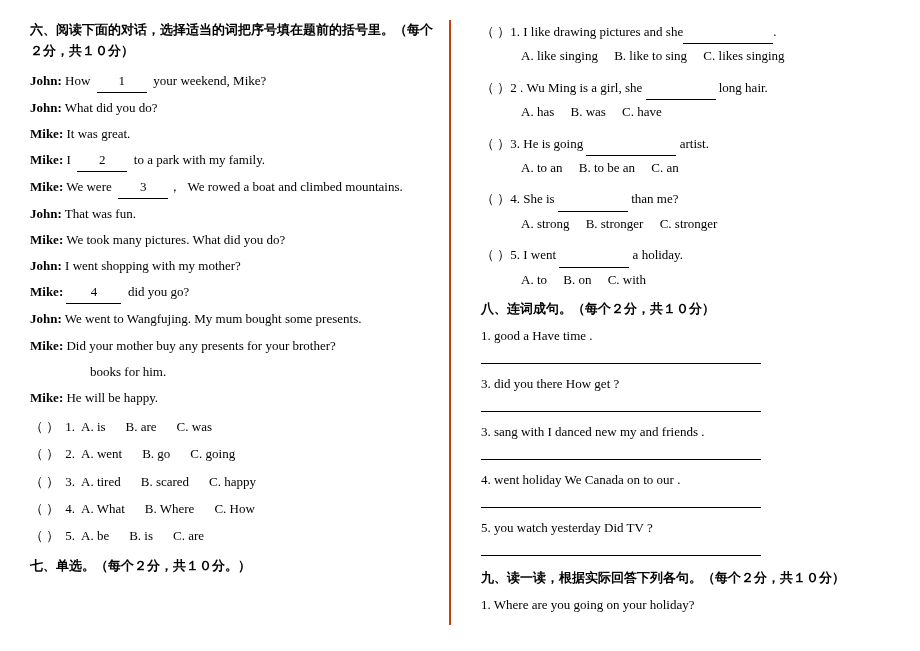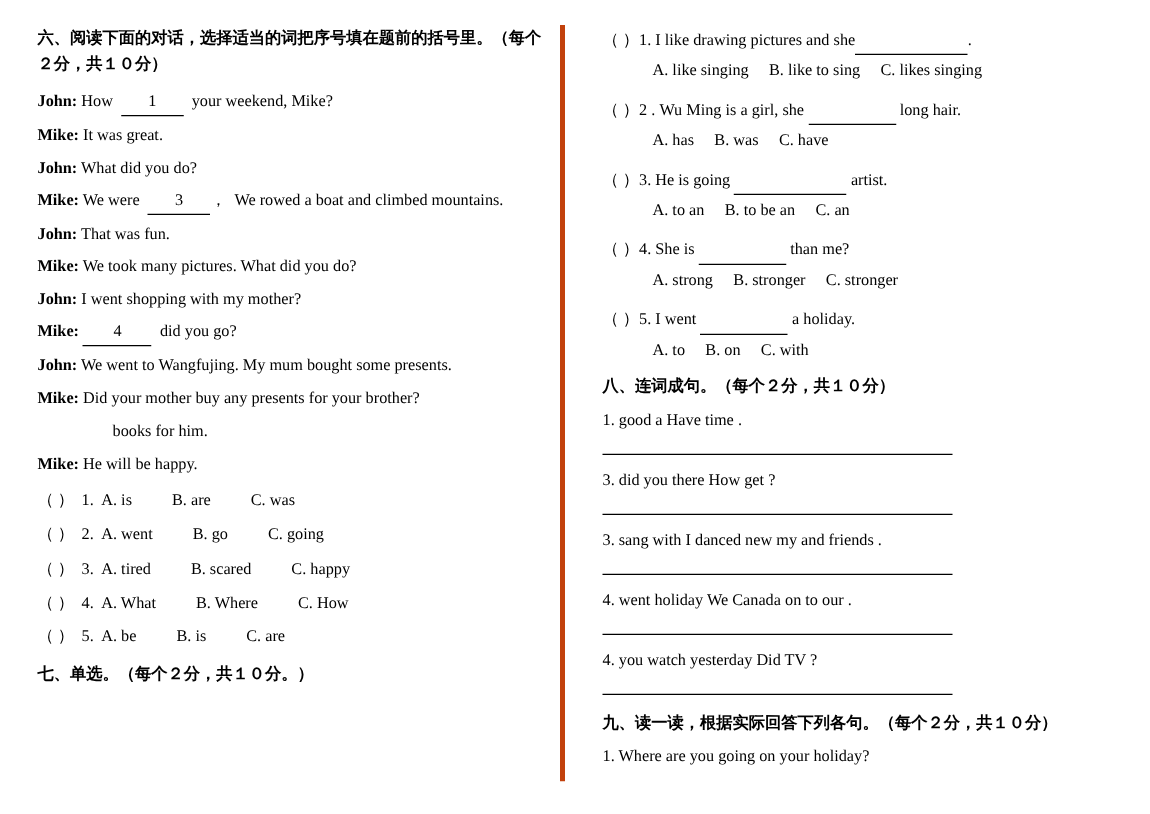--- a/index.html
+++ b/index.html
@@ -16,21 +16,21 @@
       min-height: 651px;
       padding: 20px 30px;
     }
     .page-container {
       display: flex;
       gap: 20px;
     }
     .left-column {
       flex: 1;
       padding-right: 10px;
-      border-right: 4px solid #c2410c;
+      border-right: 2px solid #c2410c;
     }
     .right-column {
       flex: 1;
       padding-left: 10px;
     }
     .section-title {
       font-weight: bold;
       margin-bottom: 8px;
       font-size: 13px;
       line-height: 1.6;
@@ -56,21 +56,21 @@
     }
     .choice-paren {
       margin-right: 6px;
       min-width: 20px;
     }
     .choice-num {
       margin-right: 6px;
     }
     .choice-options {
       display: flex;
-      gap: 32px;
+      gap: 20px;
     }
     .section-seven {
       margin-top: 8px;
     }
     
     .q-block {
       margin-bottom: 8px;
     }
     .q-line {
       font-size: 13px;
@@ -112,27 +112,30 @@
   <div class="left-column">
     <div class="section-title">六、阅读下面的对话，选择适当的词把序号填在题前的括号里。（每个２分，共１０分）</div>
 
     <div>
 
       <div class="dialog-line">
         <strong>John:</strong> How &nbsp;<span class="blank">1</span>&nbsp; your weekend, Mike?
       </div>
 
       <div class="dialog-line">
+        <strong>John:</strong> What did you do?
+      </div>
+
+      <div class="dialog-line">
         <strong>Mike:</strong> It was great.
       </div>
 
       <div class="dialog-line">
-        <strong>John:</strong> What did you do?
-      </div>
-
+        <strong>Mike:</strong> I &nbsp;<span class="blank">2</span>&nbsp; to a park with my family.
+      </div>
 
 
       <div class="dialog-line">
         <strong>Mike:</strong> We were &nbsp;<span class="blank">3</span>，&nbsp; We rowed a boat and climbed mountains.
       </div>
 
       <div class="dialog-line">
         <strong>John:</strong> That was fun.
       </div>
 
@@ -278,21 +281,21 @@
       </div>
       <div class="reorder-q">
         <div>3. sang with I danced new my and friends .</div>
         <div class="reorder-line"></div>
       </div>
       <div class="reorder-q">
         <div>4. went holiday We Canada on to our .</div>
         <div class="reorder-line"></div>
       </div>
       <div class="reorder-q">
-        <div>4. you watch yesterday Did TV ?</div>
+        <div>5. you watch yesterday Did TV ?</div>
         <div class="reorder-line"></div>
       </div>
     </div>
 
     <div class="section-nine">
       <div class="section-title">九、读一读，根据实际回答下列各句。（每个２分，共１０分）</div>
       <div class="reorder-q">
         <div>1. Where are you going on your holiday?</div>
       </div>
     </div>

